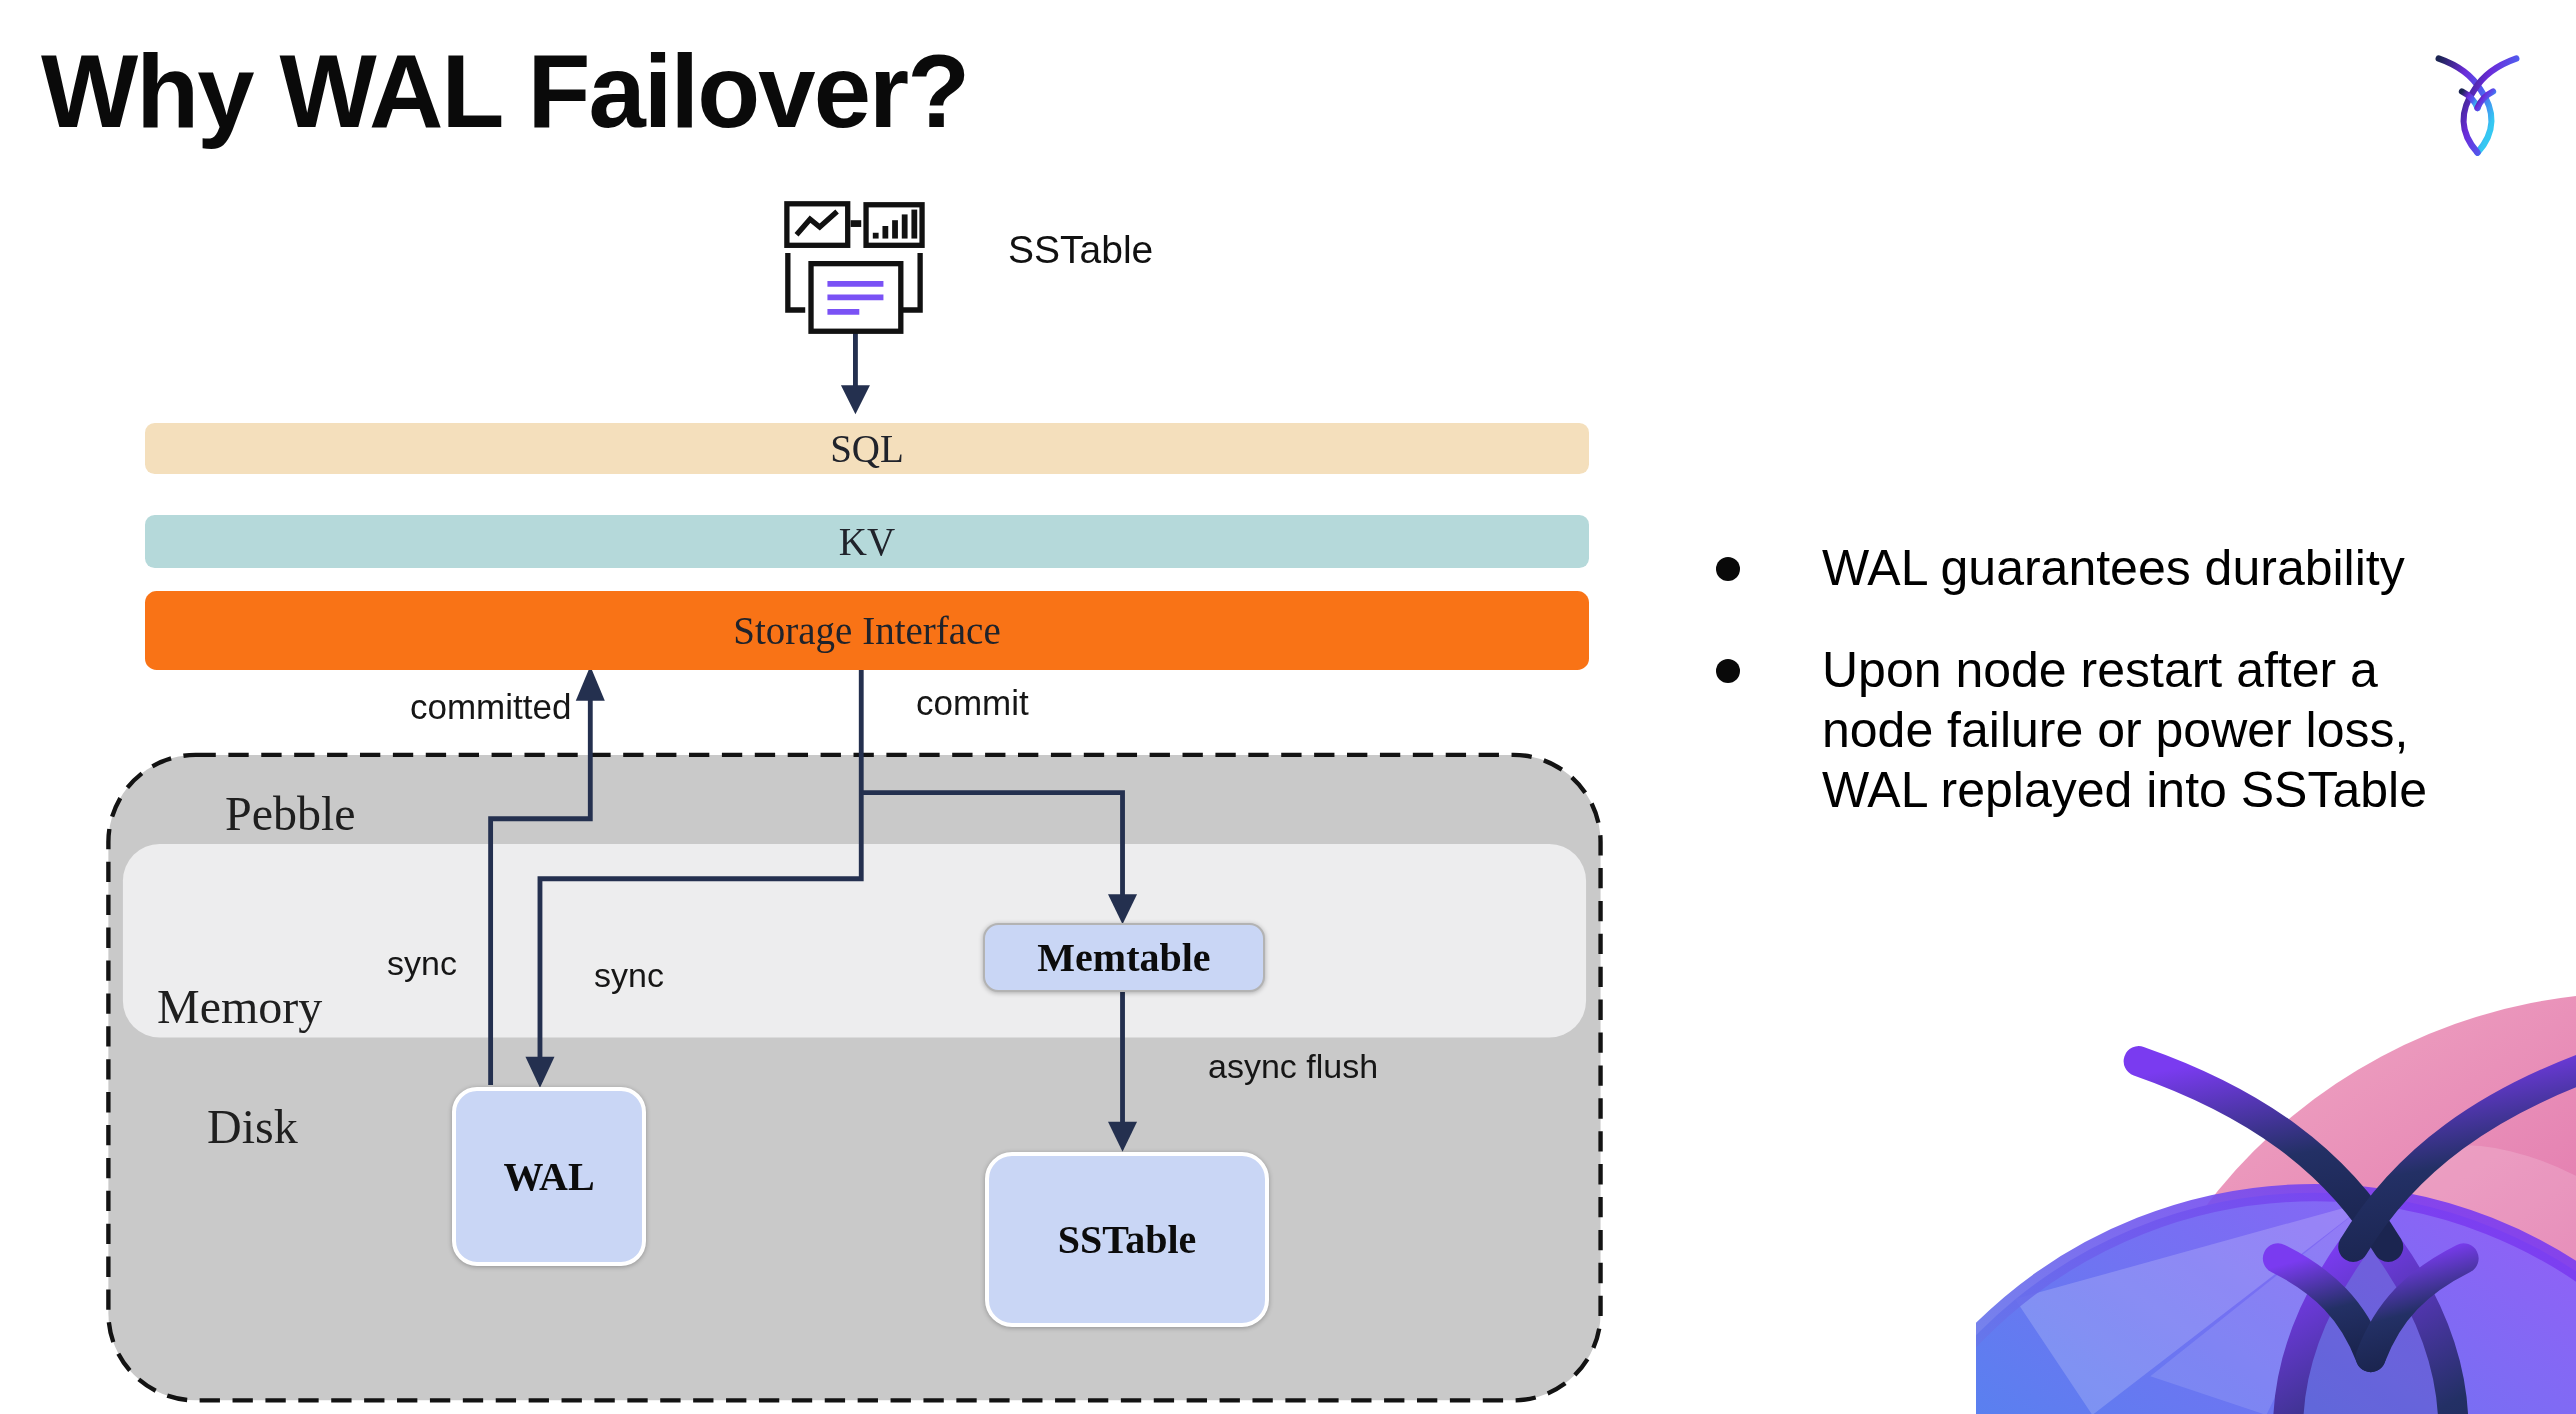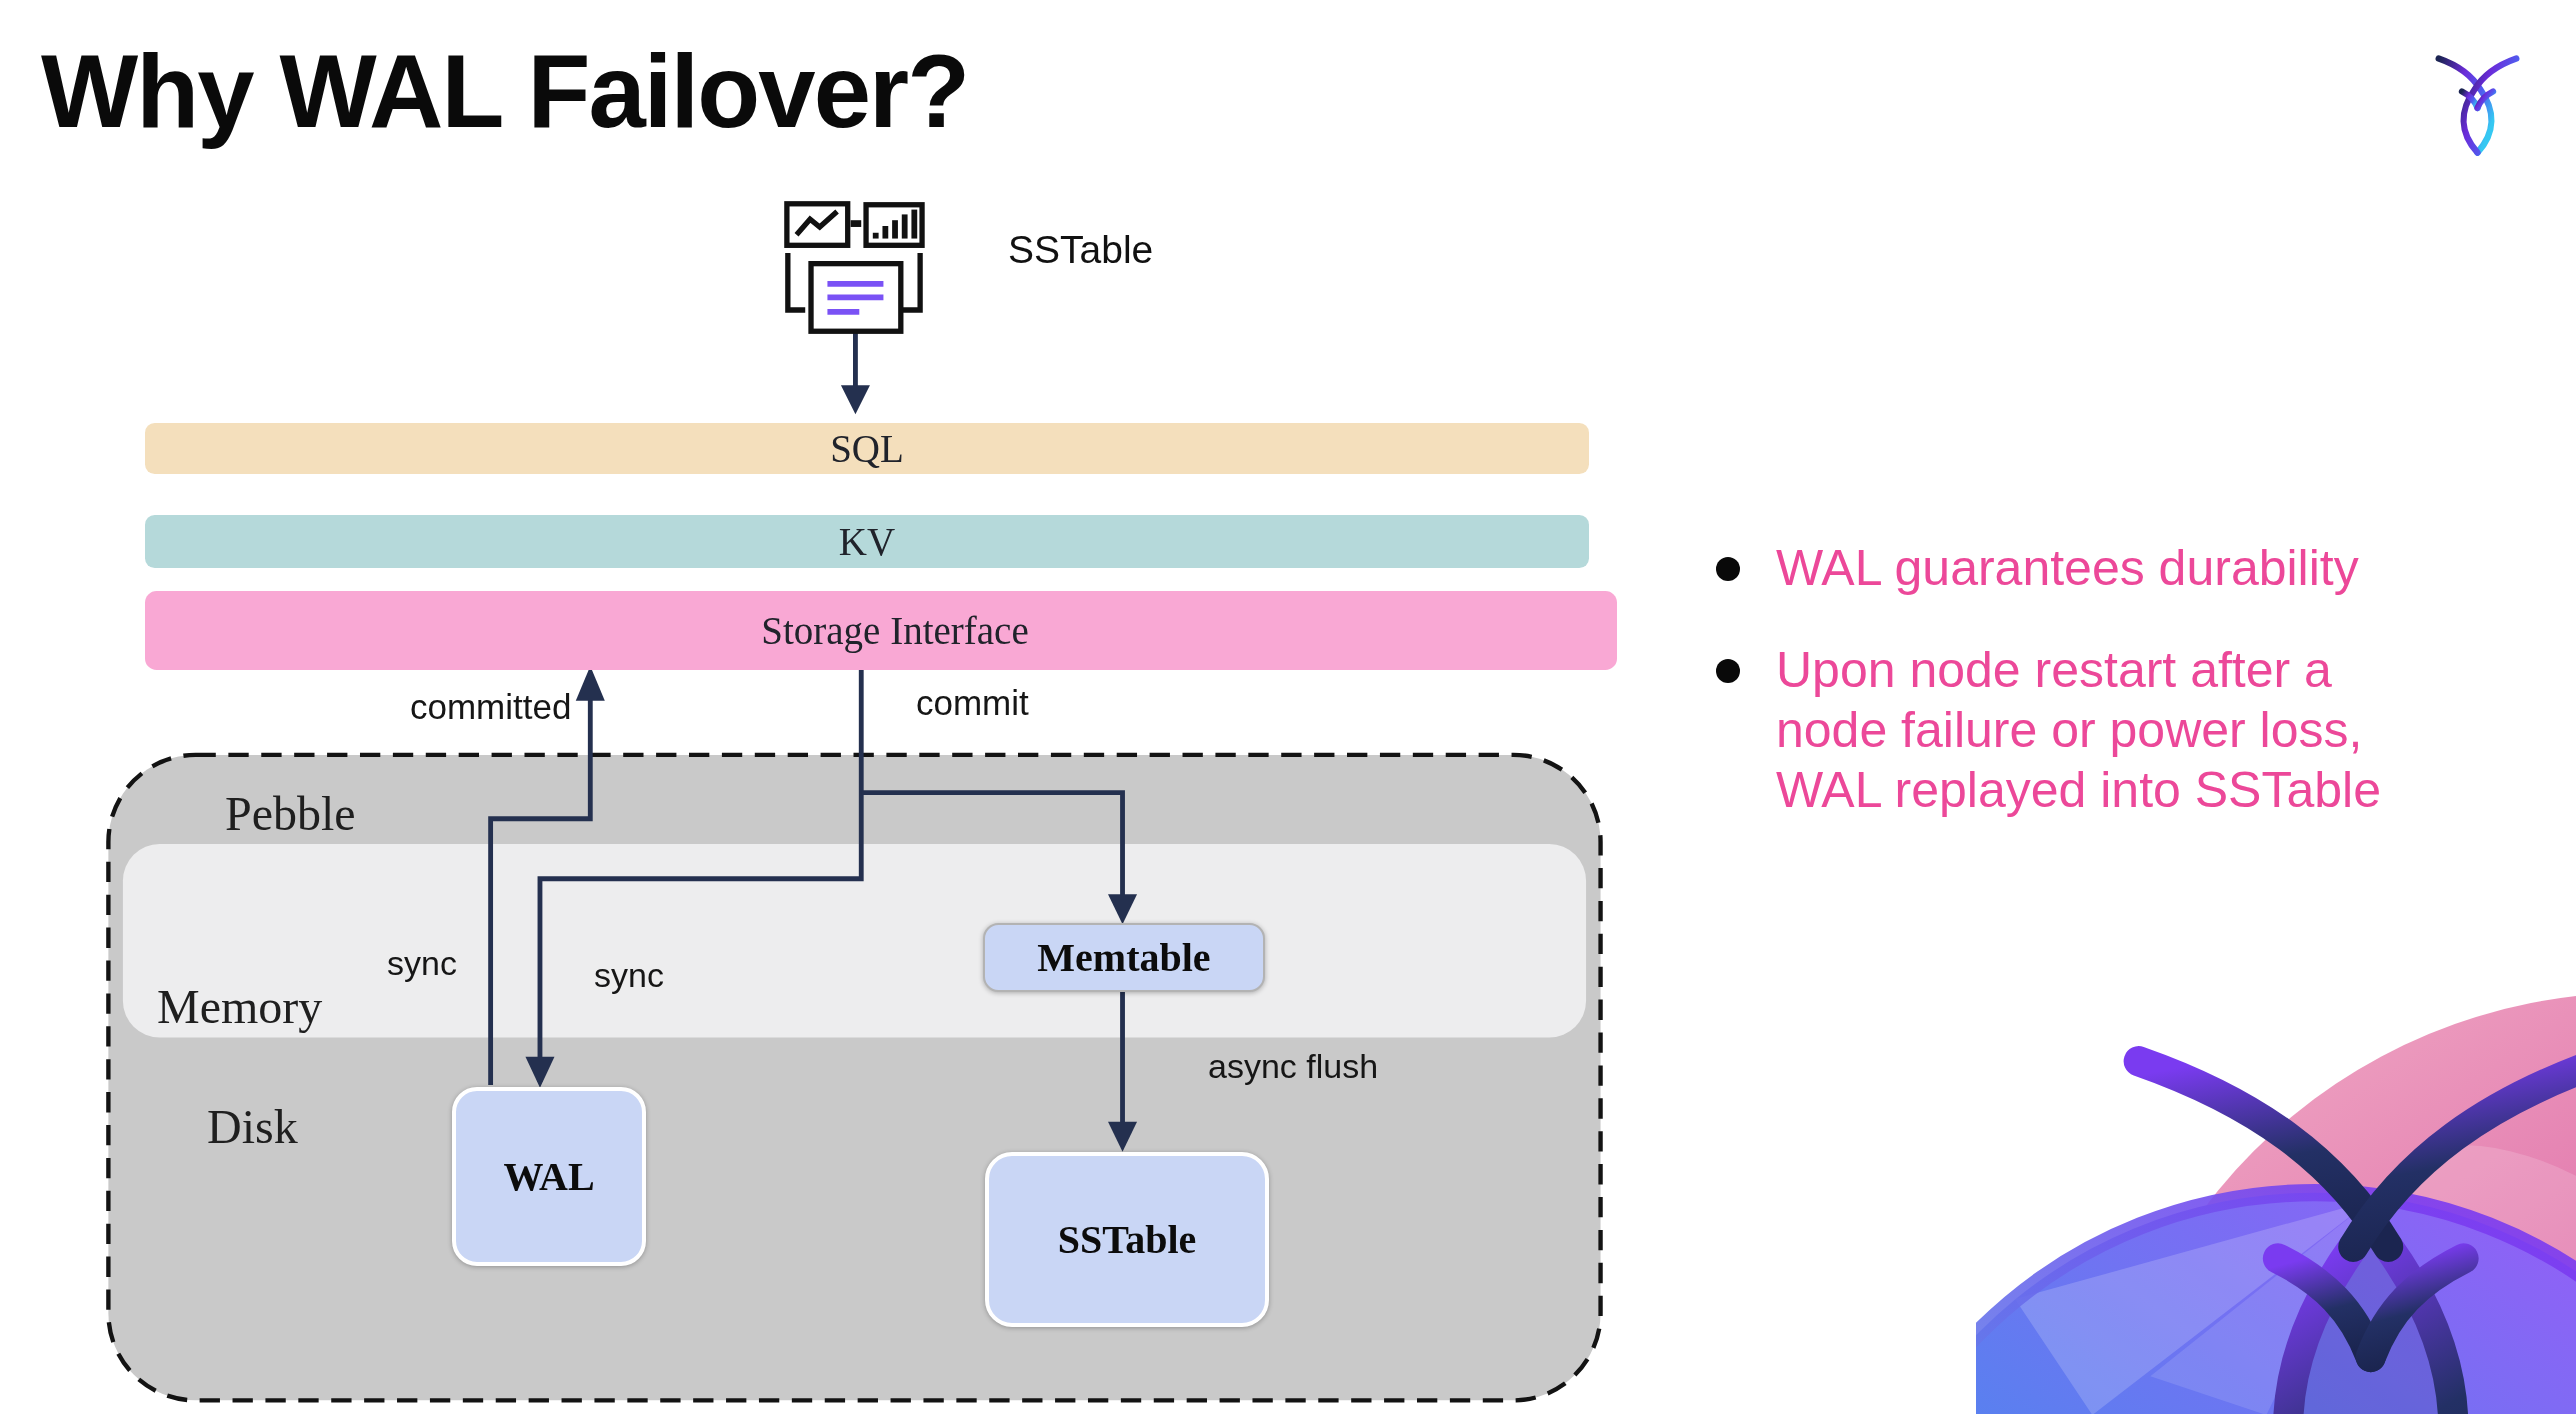--- a/index.html
+++ b/index.html
@@ -11,21 +11,21 @@
   
   .title{left:41px;top:33px;font-size:103px;font-weight:800;letter-spacing:-1.9px;
          color:#0a0a0a;font-family:"Liberation Sans","DejaVu Sans",sans-serif;}
 
   
   .bar{left:145px;width:1444px;display:flex;align-items:center;justify-content:center;
        font-family:"Liberation Serif","DejaVu Serif",serif;font-size:39px;color:#20232b;
        border-radius:9.7px;z-index:3;margin-top:9px;}
   .bar-sql{top:414px;height:51px;background:#f4dfbc;}
   .bar-kv{top:506px;height:53px;background:#b5d9da;}
-  .bar-storage{top:582px;height:79px;background:#f9a8d4;border-radius:11.6px;padding-left:28px;}
+  .bar-storage{top:582px;height:79px;background:#f97316;border-radius:11.6px;}
 
   
   svg.overlay{position:absolute;left:0;top:0;z-index:1;}
 
   
   .zone-label{font-family:"Liberation Serif","DejaVu Serif",serif;font-size:48px;color:#1f1f1f;z-index:4;}
   .edge-label{font-size:35px;color:#161616;z-index:4;}
 
   
   .node{background:#c9d6f5;display:flex;align-items:center;justify-content:center;
@@ -37,21 +37,21 @@
 
   
   .client-label{left:1008px;top:228px;font-size:39px;color:#111;z-index:4;}
 
   
   .bullets{left:1716px;top:538px;width:794px;z-index:4;}
   .bullet{display:flex;align-items:flex-start;}
   .bullet + .bullet{margin-top:42px;}
   .bullet .dot{width:24px;height:24px;border-radius:50%;background:#090909;
                margin-top:19.4px;flex:0 0 24px;}
-  .bullet .btxt{margin-left:36px;font-size:50px;line-height:60px;color:#ec4899;max-width:677px;}
+  .bullet .btxt{margin-left:82px;font-size:50px;line-height:60px;color:#000000;max-width:677px;}
 
   .logo{right:50px;top:48px;z-index:5;}
   .corner-art{right:0;bottom:0;z-index:0;}
 </style>
 </head>
 <body>
 
 <div class="slide">
 
   <div class="abs title">Why WAL Failover?</div>

